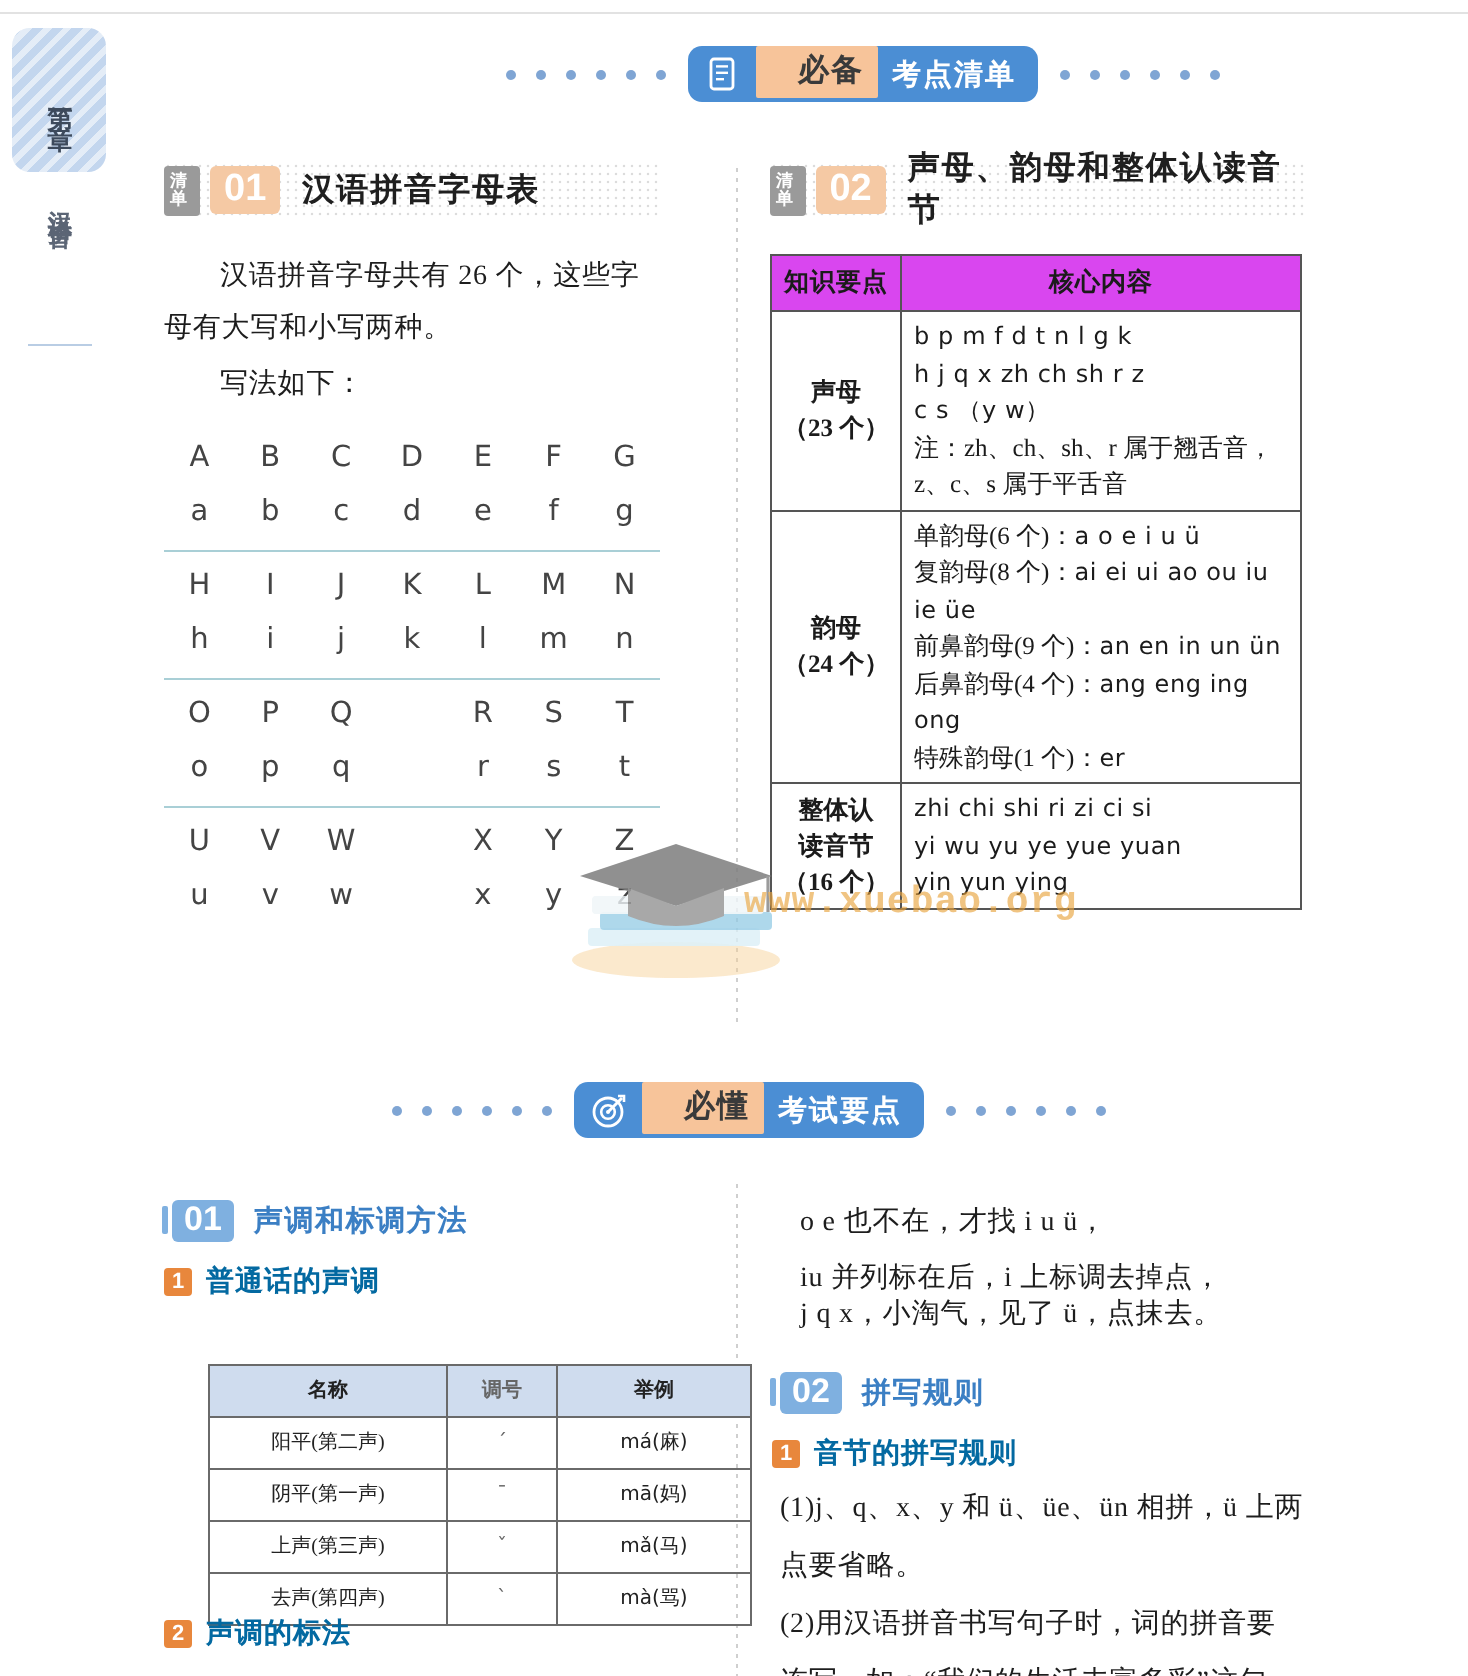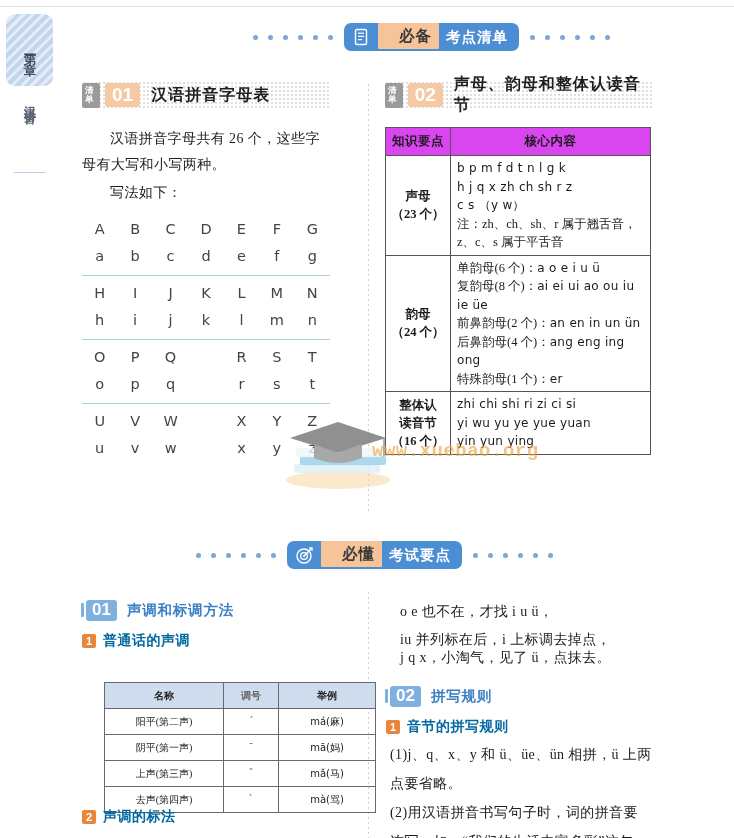--- a/index.html
+++ b/index.html
@@ -537,21 +537,21 @@
         <div>（24 个）</div>
       </td>
       <td class="content-cell">
         <div>
           <span>单韵母(6 个)：</span><span class="mono-pin">a   o   e   i   u   ü</span>
         </div>
         <div>
           <span>复韵母(8 个)：</span><span class="mono-pin">ai  ei  ui  ao  ou  iu  ie  üe</span>
         </div>
         <div>
-          <span>前鼻韵母(2 个)：</span><span class="mono-pin">an  en  in  un  ün</span>
+          <span>前鼻韵母(9 个)：</span><span class="mono-pin">an  en  in  un  ün</span>
         </div>
         <div>
           <span>后鼻韵母(4 个)：</span><span class="mono-pin">ang  eng  ing  ong</span>
         </div>
         <div>
           <span>特殊韵母(1 个)：</span><span class="mono-pin">er</span>
         </div>
       </td>
     </tr>
     <tr>

